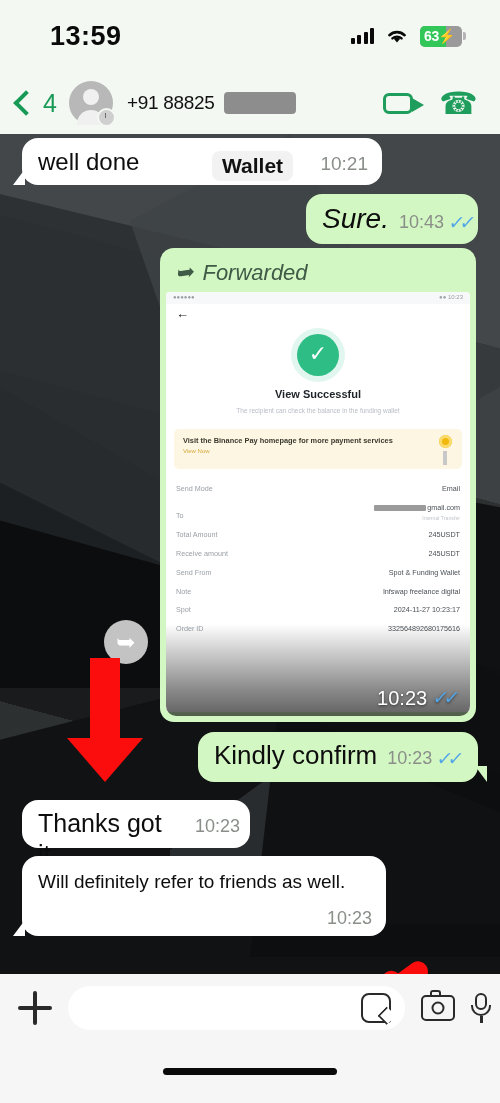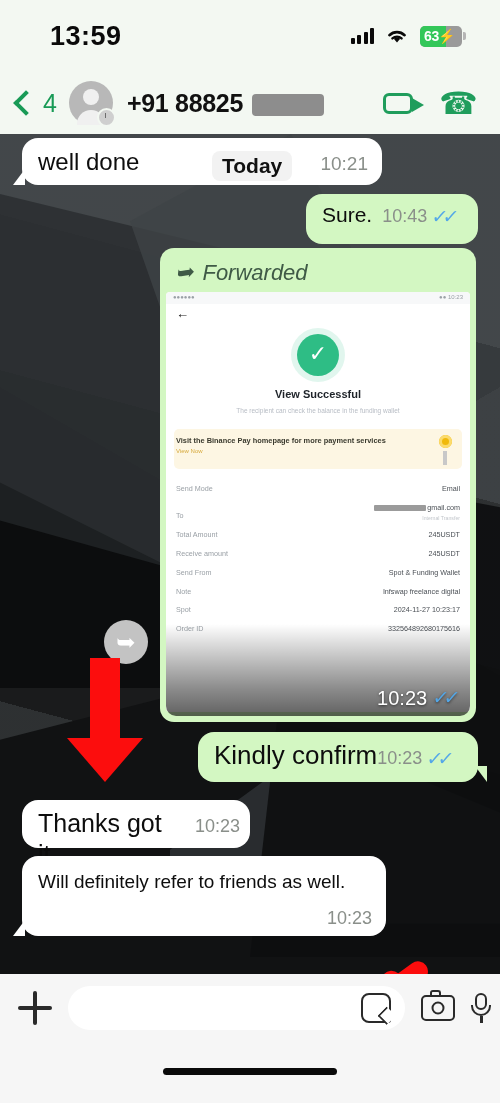--- a/index.html
+++ b/index.html
@@ -165,22 +165,22 @@
     box-sizing: border-box;
   }
   .avatar .timer:after {
     content: "";
     position: absolute;
     left: 6px; top: 3px;
     width: 1.5px; height: 5px;
     background: #6d6d6d;
   }
   .phone-num {
-    font-size: 25px;
-    font-weight: bold;
+    font-size: 19px;
+    font-weight: normal;
     color: #111;
     margin-left: 14px;
     letter-spacing: -0.3px;
     white-space: nowrap;
   }
   .redact {
     display: inline-block;
     width: 72px;
     height: 22px;
     background: #8d8d8d;
@@ -342,21 +342,21 @@
     z-index: 9;
   }
   #bubble-sure {
     right: 22px; top: 60px;
     width: 172px; height: 50px;
     padding: 8px 12px 0 16px;
     display: flex;
     align-items: baseline;
     gap: 10px;
   }
-  #bubble-sure .txt { font-size: 21px; }
+  #bubble-sure .txt { font-size: 28px; font-style: italic; }
   #bubble-sure .meta { font-size: 18px; }
 
   
   #bubble-image {
     right: 24px; top: 114px;
     width: 316px; height: 474px;
     background: #d3f7c2;
     border-radius: 14px;
     padding: 6px;
     overflow: hidden;
@@ -428,21 +428,21 @@
   .shot-sub {
     text-align: center;
     font-size: 6.5px;
     color: #b7bcc4;
     margin-top: 6px;
   }
   .promo {
     margin: 14px 8px 16px;
     background: #fdf6e3;
     border-radius: 5px;
-    padding: 7px 2px;
+    padding: 7px 9px;
     position: relative;
     min-height: 26px;
   }
   .promo-txt {
     font-size: 7.4px;
     font-weight: bold;
     color: #3a3a2e;
   }
   .promo-link {
     font-size: 6px;
@@ -523,20 +523,21 @@
     color: #ffffff;
     font-size: 23px;
     z-index: 8;
   }
   #bubble-kindly {
     right: 22px; top: 598px;
     width: 280px; height: 50px;
     padding: 8px 12px 0 16px;
     display: flex;
     align-items: baseline;
+    gap: 10px;
   }
   #bubble-kindly .txt { font-size: 26px; }
   #bubble-kindly .meta { font-size: 18px; }
 
   #bubble-thanks {
     left: 22px; top: 666px;
     width: 228px; height: 48px;
     padding: 8px 10px 0 16px;
     display: flex;
     align-items: baseline;
@@ -806,21 +807,21 @@
       <div class="wall-facet f2"></div>
       <div class="wall-facet f1"></div>
       <div class="wall-facet f3"></div>
       <div class="wall-facet f4"></div>
     </div>
 
     <div class="bubble in tail-l" id="bubble-when-done">
       <span class="txt">well done</span>
       <span class="meta">10:21</span>
     </div>
-    <div class="today-chip">Today</div>
+    <div class="today-chip">Wallet</div>
 
     <div class="bubble out" id="bubble-sure">
       <span class="txt">Sure.</span>
       <span class="meta">
         <span>10:43</span>
         <span class="ticks">✓✓</span>
       </span>
     </div>
 
     <div class="bubble out" id="bubble-image">

